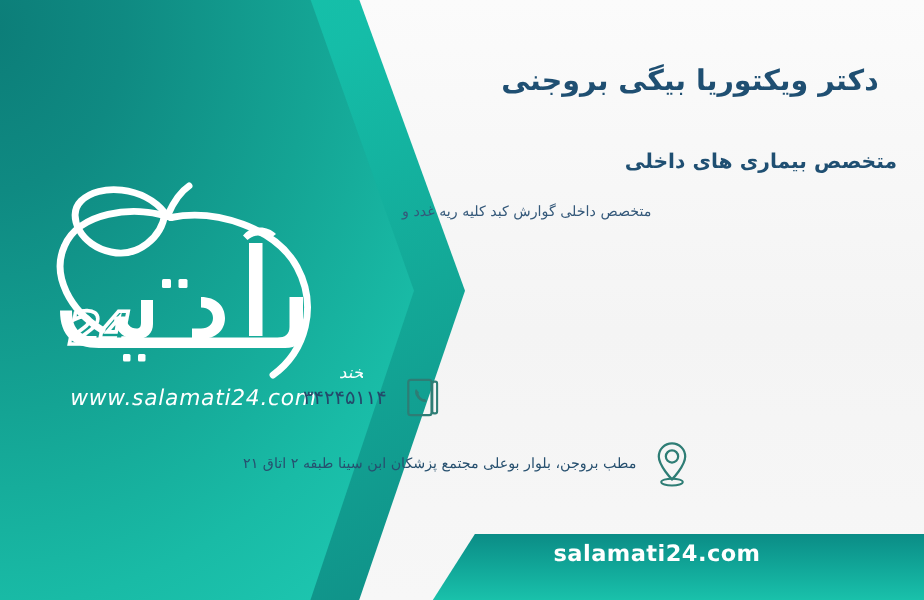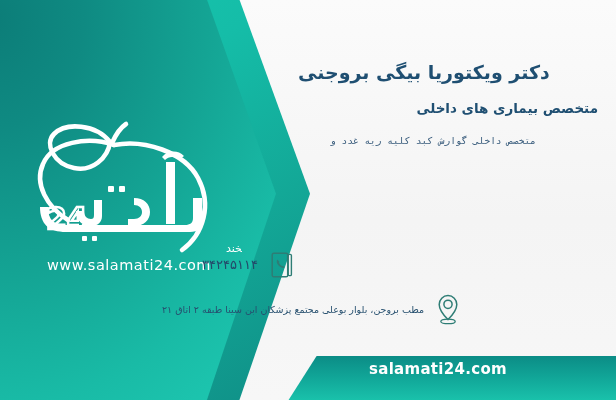--- a/index.html
+++ b/index.html
@@ -43,58 +43,57 @@
     clip-path:polygon(0% 0%, 76% 0%, 100% 48.5%, 76% 100%, 0% 100%);
     filter:drop-shadow(3px 2px 5px rgba(0,0,0,0.20));
   }
 
   
   .logo{
     position:absolute;
     left:16px;top:112px;
     width:226px;height:160px;
     color:#ffffff;
+    font-style:italic;
   }
   .logo svg{display:block;width:226px;height:160px;}
 
   
   .doc-name{
     position:absolute;
-    right:18px;top:42px;
+    right:6px;top:42px;
     width:300px;
-    text-align:left;
+    text-align:center;
     direction:rtl;
     font-size:19px;
     font-weight:bold;
     color:#1f4f72;
     letter-spacing:0px;
     line-height:1.3;
-    margin-top:18px;
   }
   .doc-specialty{
     position:absolute;
     right:18px;top:100px;
     width:300px;
     text-align:right;
     direction:rtl;
     font-size:13.5px;
     font-weight:bold;
     color:#1f4f72;
     line-height:1.3;
   }
   .doc-desc{
     position:absolute;
     right:18px;top:135px;
     width:330px;
-    text-align:center;
+    text-align:left;
     direction:rtl;
     font-size:9.5px;
     color:#35597a;
     line-height:1.4;
-    font-family:Liberation Mono, monospace;
   }
 
   
   .contact-row{
     position:absolute;
     display:flex;
     align-items:center;
     justify-content:flex-end;
     direction:rtl;
     gap:9px;

